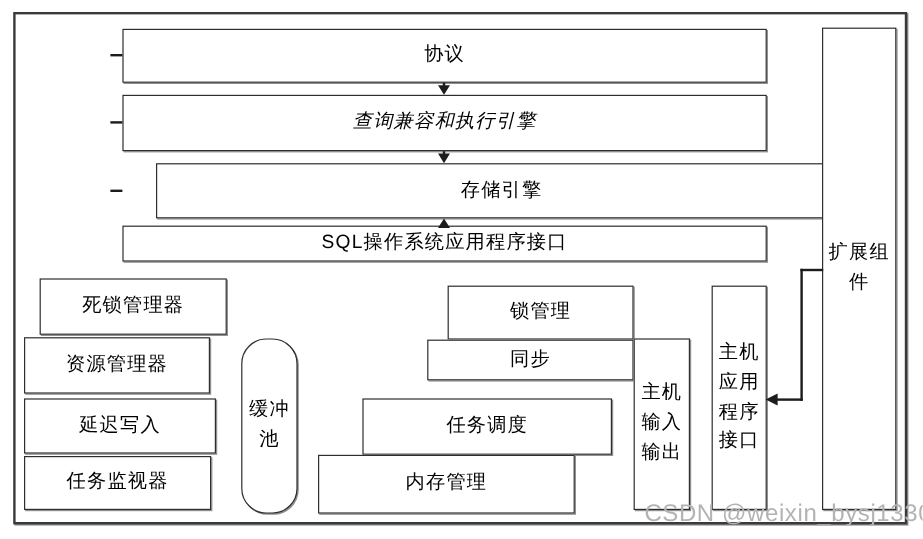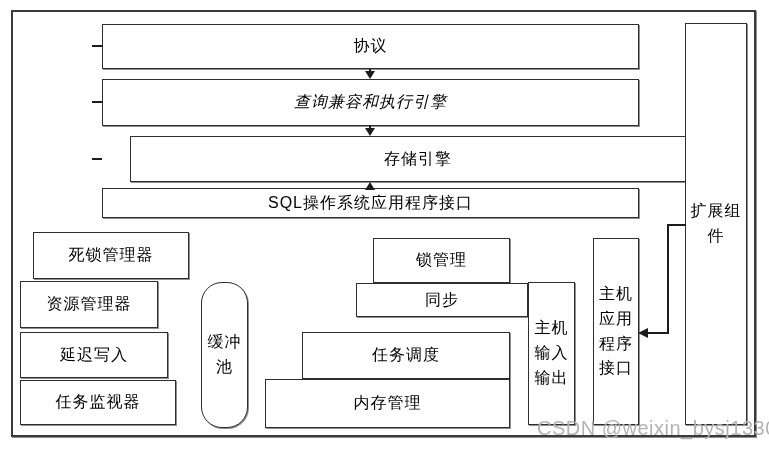--- a/index.html
+++ b/index.html
@@ -72,28 +72,28 @@
     z-index:6;
     white-space:nowrap;
   }
   
   #n-sqlside {left:20px; top:23px; width:73px; height:189px;}
   #n-protocol{left:102px;top:24px; width:537px;height:45px;}
   #n-query   {left:102px;top:79px; width:537px;height:47px;font-style:italic;}
   #n-storage {left:102px;top:136px;width:576px;height:46px;margin-left:28px;}
   #n-sqlapi  {left:102px;top:188px;width:537px;height:30px;}
   #n-deadlock{left:20px; top:232px;width:156px;height:47px;margin-left:13px;}
-  #n-resource{left:20px; top:281px;width:138px;height:47px;}
-  #n-delay   {left:20px; top:332px;width:148px;height:46px;}
+  #n-resource{left:20px; top:281px;width:155px;height:47px;}
+  #n-delay   {left:20px; top:332px;width:160px;height:46px;}
   #n-taskmon {left:20px; top:380px;width:156px;height:45px;}
   #n-buffer  {left:201px;top:282px;width:47px; height:146px;border-radius:21px;}
-  #n-lock    {left:373px;top:238px;width:137px;height:45px;}
+  #n-lock    {left:373px;top:238px;width:155px;height:45px;}
   #n-sync    {left:356px;top:283px;width:172px;height:34px;font-family:Liberation Serif, serif;}
   #n-sched   {left:302px;top:332px;width:208px;height:47px;}
-  #n-mem     {left:265px;top:379px;width:245px;height:49px;}
+  #n-mem     {left:265px;top:379px;width:214px;height:49px;}
   #n-hostio  {left:528px;top:282px;width:47px; height:143px;}
   #n-hostapi {left:593px;top:238px;width:46px; height:187px;}
   #n-ext     {left:685px;top:23px; width:62px; height:402px;}
 </style>
 </head>
 <body>
 
 <div id="stage">
 
   <div class="frame" style="left:11px;top:10px;width:745px;height:427px;"></div>

